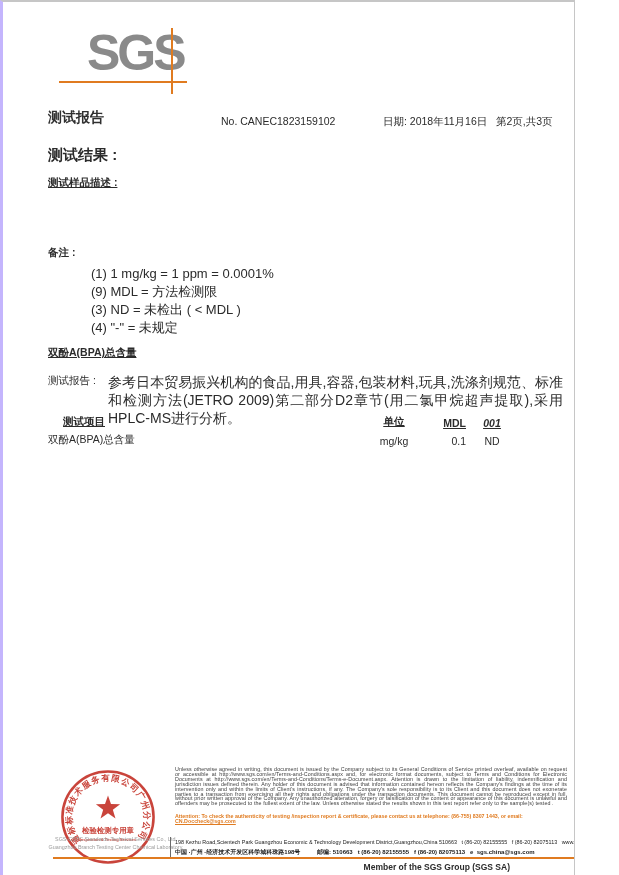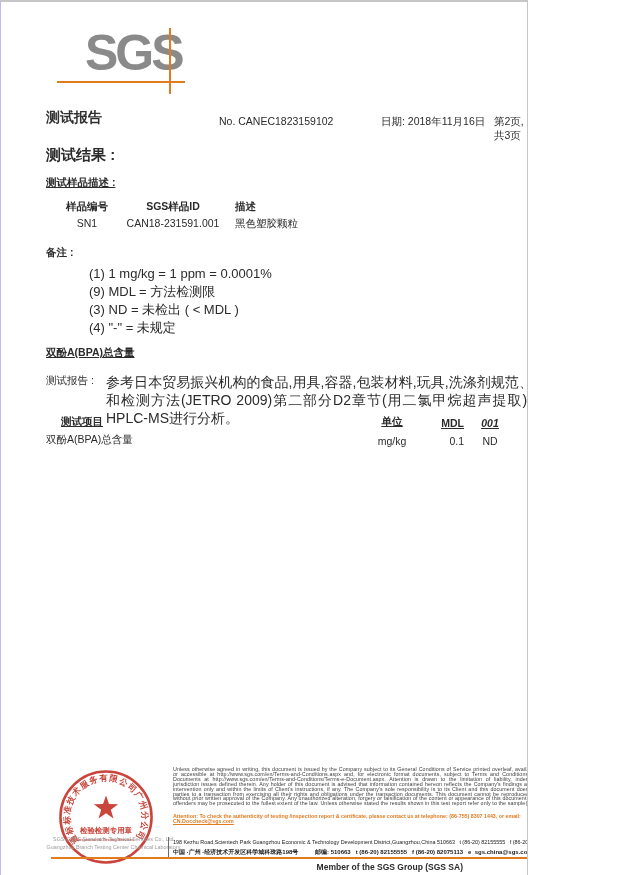--- a/index.html
+++ b/index.html
@@ -1,20 +1,20 @@
 <!DOCTYPE html>
 <html><head>
 <meta charset="utf-8">
 <style>
   * { margin:0; padding:0; box-sizing:border-box; }
   html,body { background:#ffffff; }
   body { font-family:"Liberation Sans","DejaVu Sans",sans-serif; color:#2b2b2b; }
   .page {
-    position:relative; width:528px; height:875px; background:#ffffff; overflow:hidden;
-    border-top:2px solid #c6c6c6; border-left:1px solid #c4b5fd; border-right:1px solid #c6c6c6;
+    position:relative; width:575px; height:875px; background:#ffffff; overflow:hidden;
+    border-top:2px solid #c6c6c6; border-left:3px solid #c4b5fd; border-right:1px solid #c6c6c6;
   }
   
   .sgs-logo {
     position:absolute; left:84px; top:22px;
     font-size:50px; font-weight:bold; letter-spacing:-3px; color:#8a8a8a;
     font-family:"Liberation Sans",sans-serif;
   }
   .logo-vline { position:absolute; left:168px; top:26px; width:2px; height:66px; background:#e07b20; }
   .logo-hline { position:absolute; left:56px; top:79px; width:128px; height:2px; background:#e07b20; }
   .report-title { position:absolute; left:45px; top:107px; font-size:14px; font-weight:bold; color:#303030; }
@@ -76,32 +76,20 @@
   <div class="logo-hline"></div>
 
   <div class="report-title">测试报告</div>
   <div class="hdr-no">No. CANEC1823159102</div>
   <div class="hdr-date">日期: 2018年11月16日</div>
   <div class="hdr-page">第2页,共3页</div>
 
   <div class="results-label">测试结果 :</div>
   <div class="sample-desc-title">测试样品描述 :</div>
 
-  <div class="sample-table">
-    <div class="row hdr">
-      <span class="c1">样品编号</span>
-      <span class="c2">SGS样品ID</span>
-      <span class="c3">描述</span>
-    </div>
-    <div class="row">
-      <span class="c1">SN1</span>
-      <span class="c2">CAN18-231591.001</span>
-      <span class="c3">黑色塑胶颗粒</span>
-    </div>
-  </div>
 
   <div class="notes-label">备注 :</div>
   <div class="notes">
     <div>(1) 1 mg/kg = 1 ppm = 0.0001%</div>
     <div>(9) MDL = 方法检测限</div>
     <div>(3) ND = 未检出 ( &lt; MDL )</div>
     <div>(4) "-" = 未规定</div>
   </div>
 
   <div class="bpa-title">双酚A(BPA)总含量</div>

